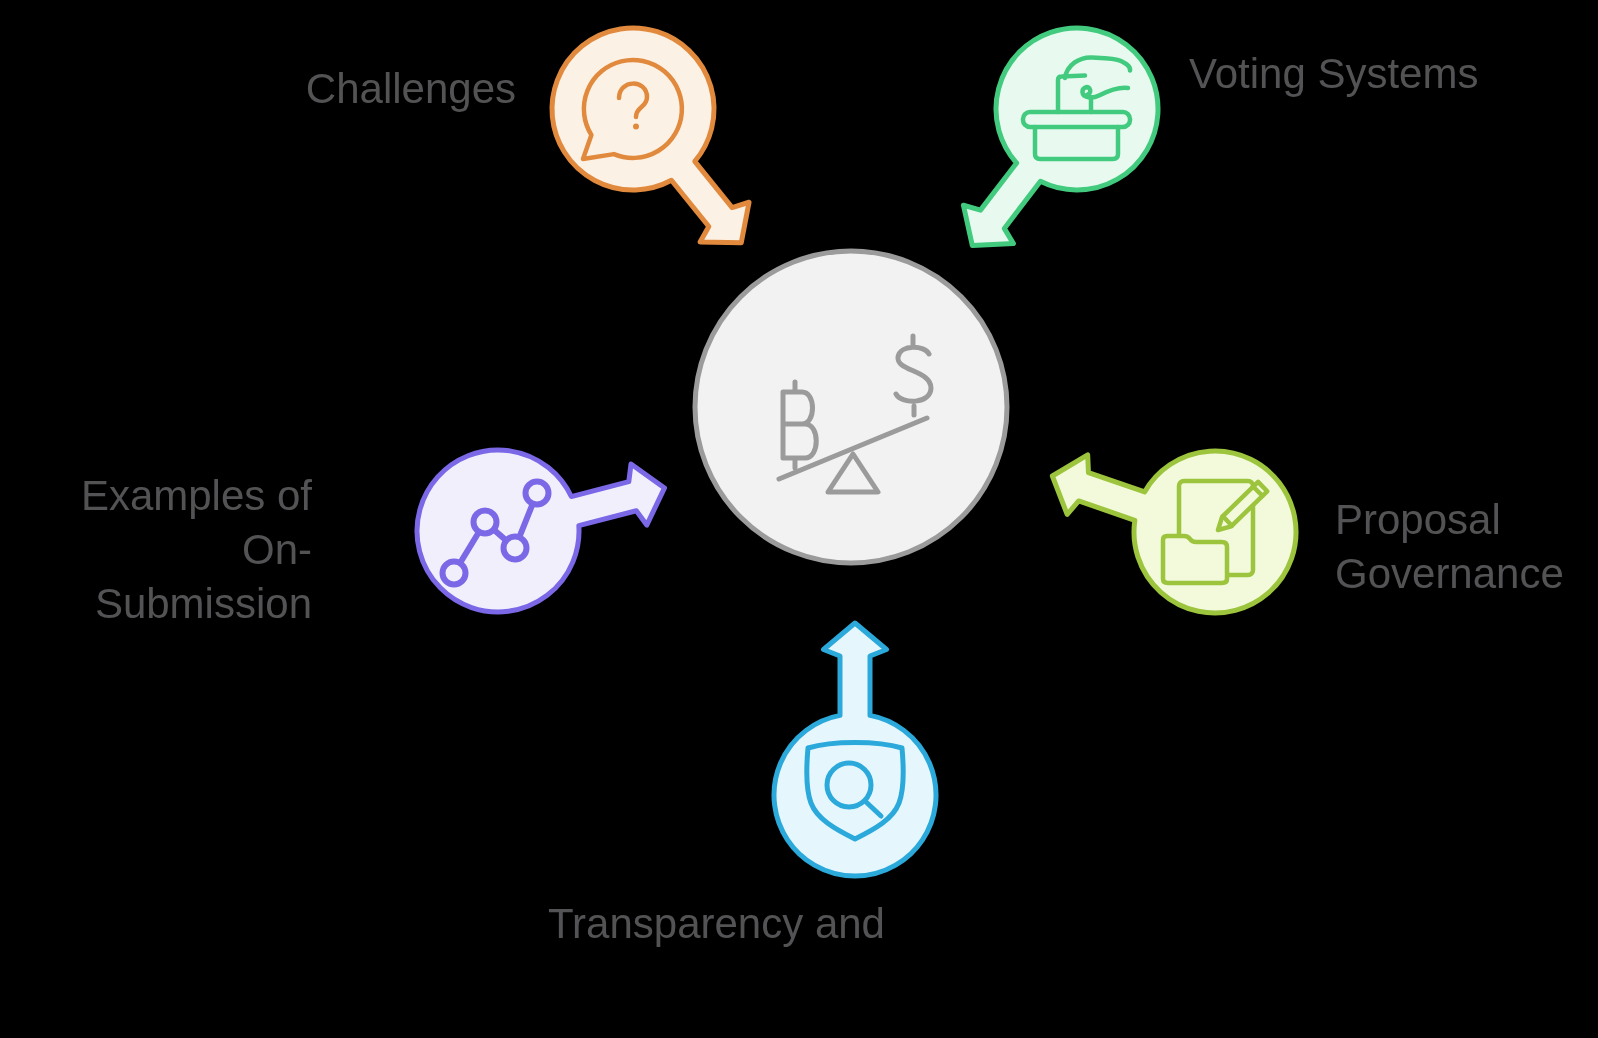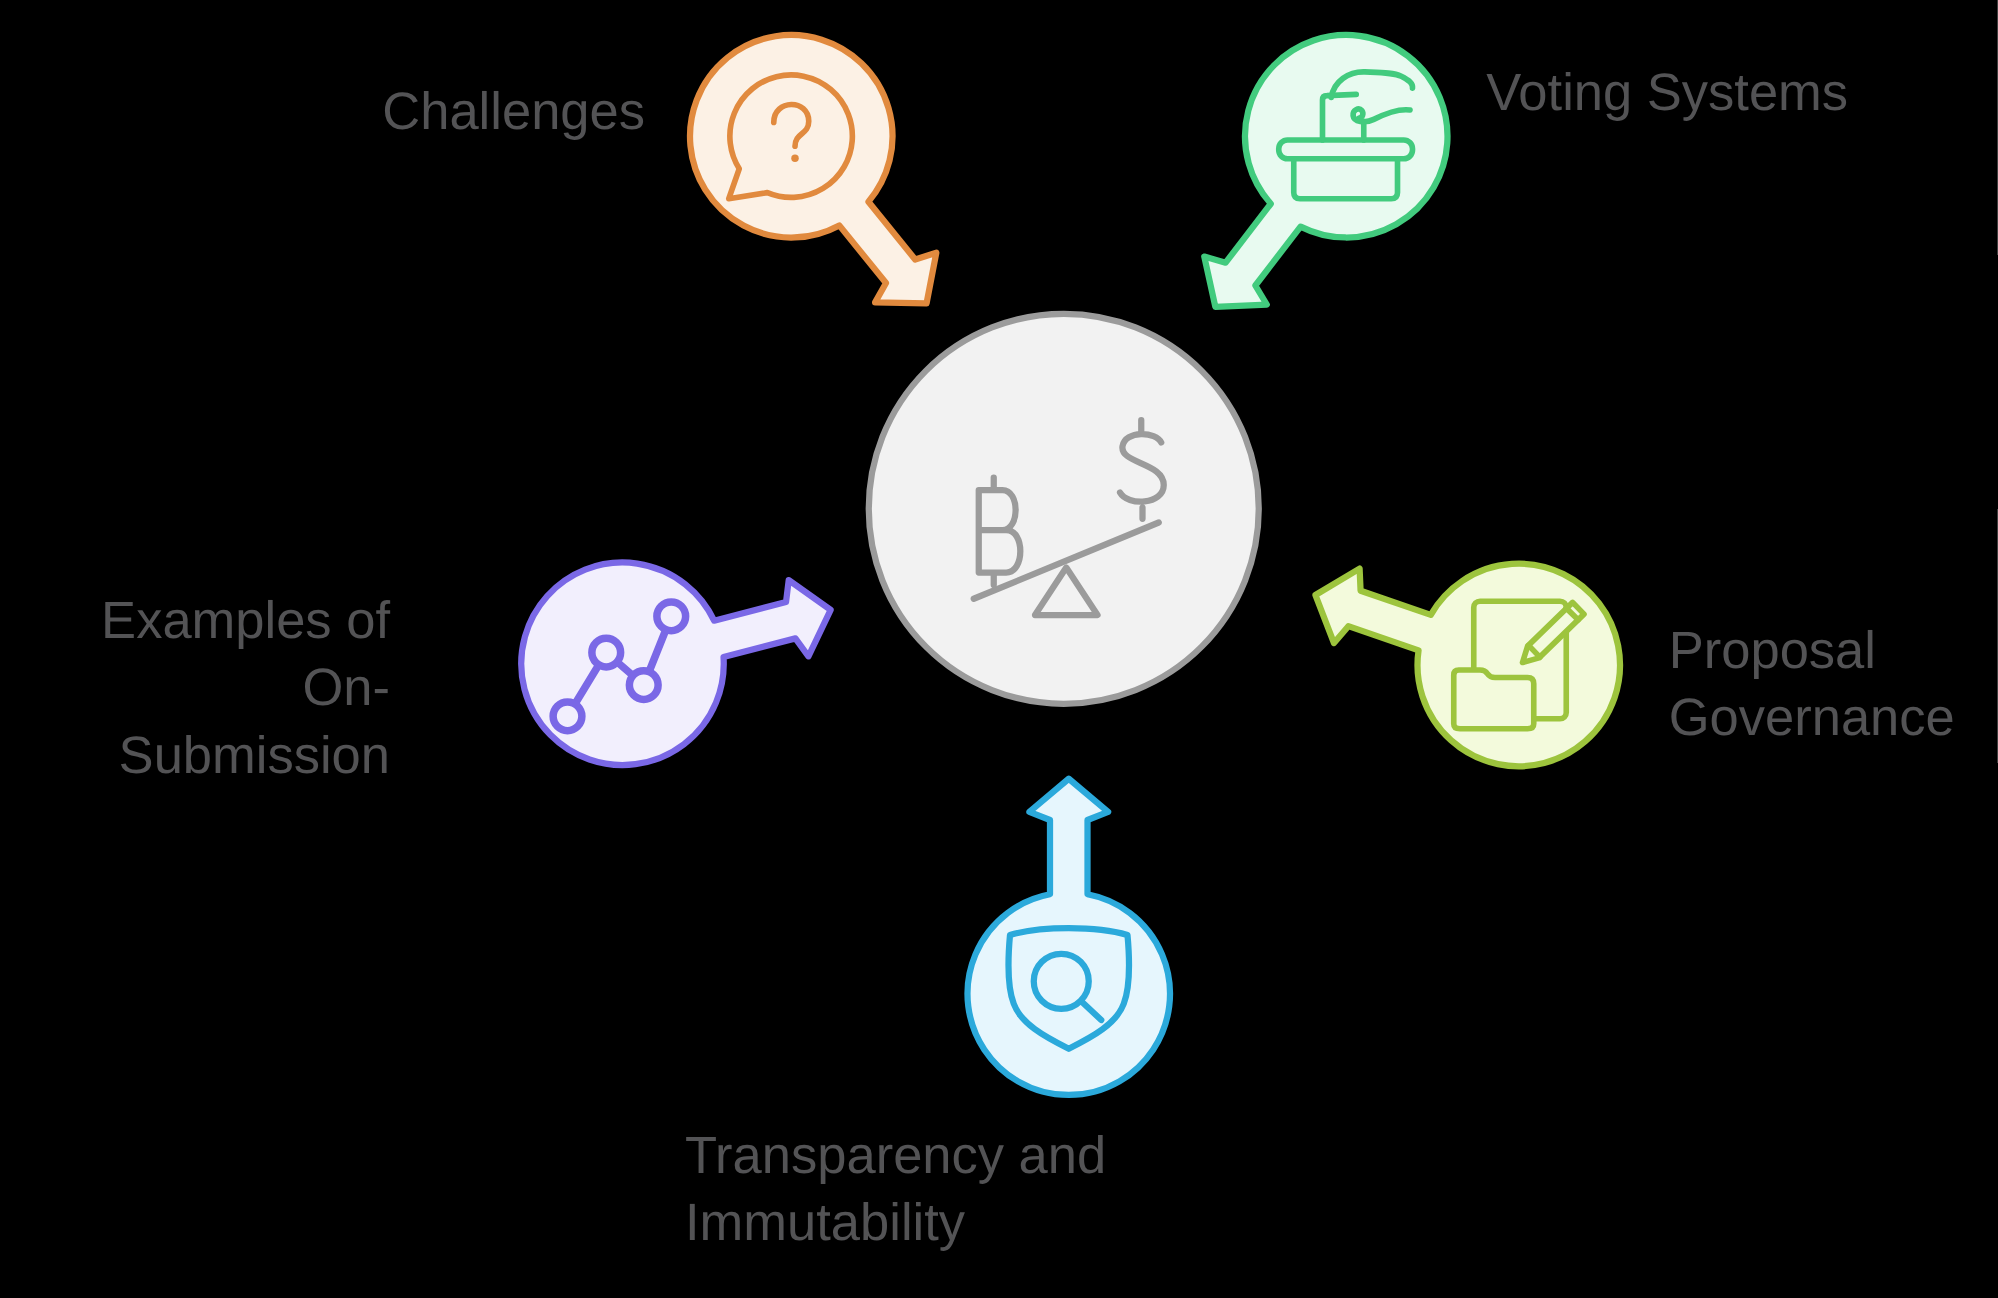--- a/index.html
+++ b/index.html
@@ -104,15 +104,14 @@
   <div class="label" style="right:1286px;top:469px;text-align:right;">
     <div>Examples of On-</div>
     <div>Submission</div>
   </div>
   <div class="label" style="left:1335px;top:493px;">
     <div>Proposal</div>
     <div>Governance</div>
   </div>
   <div class="label" style="left:548px;top:897px;width:600px;">
     <div>Transparency and</div>
-    <div>Immutability</div>
   </div>
 </div>
 
 </body></html>

